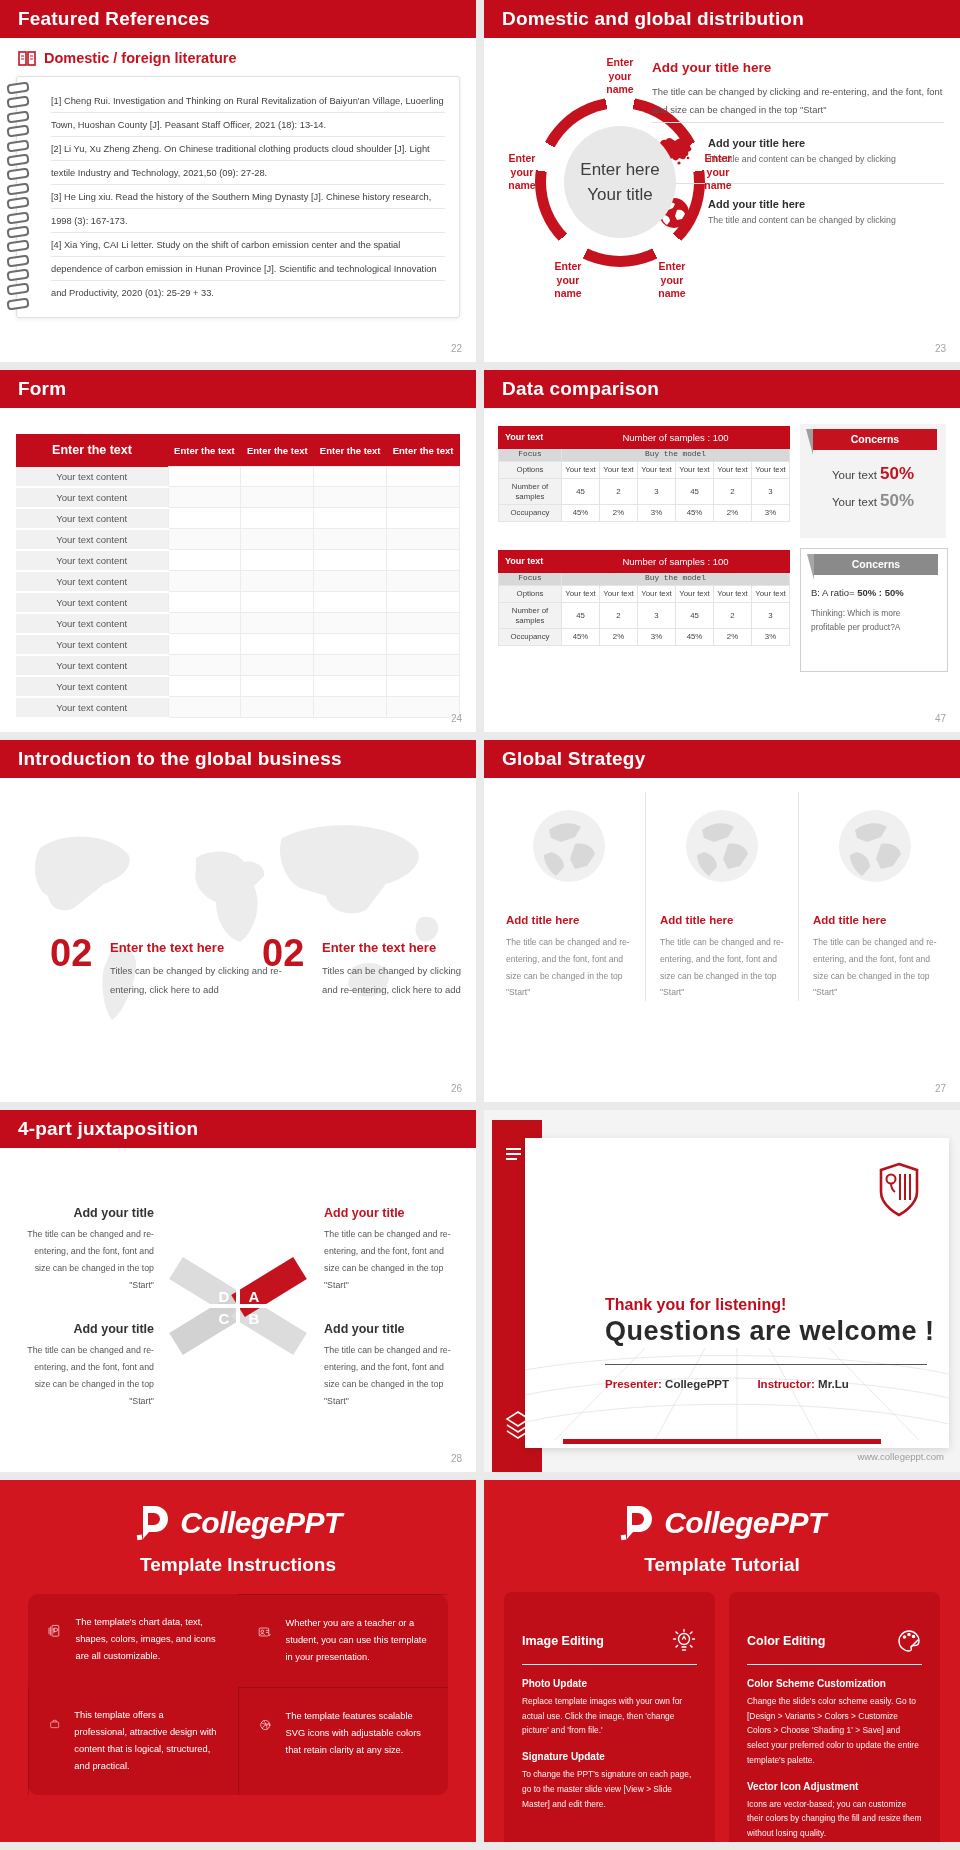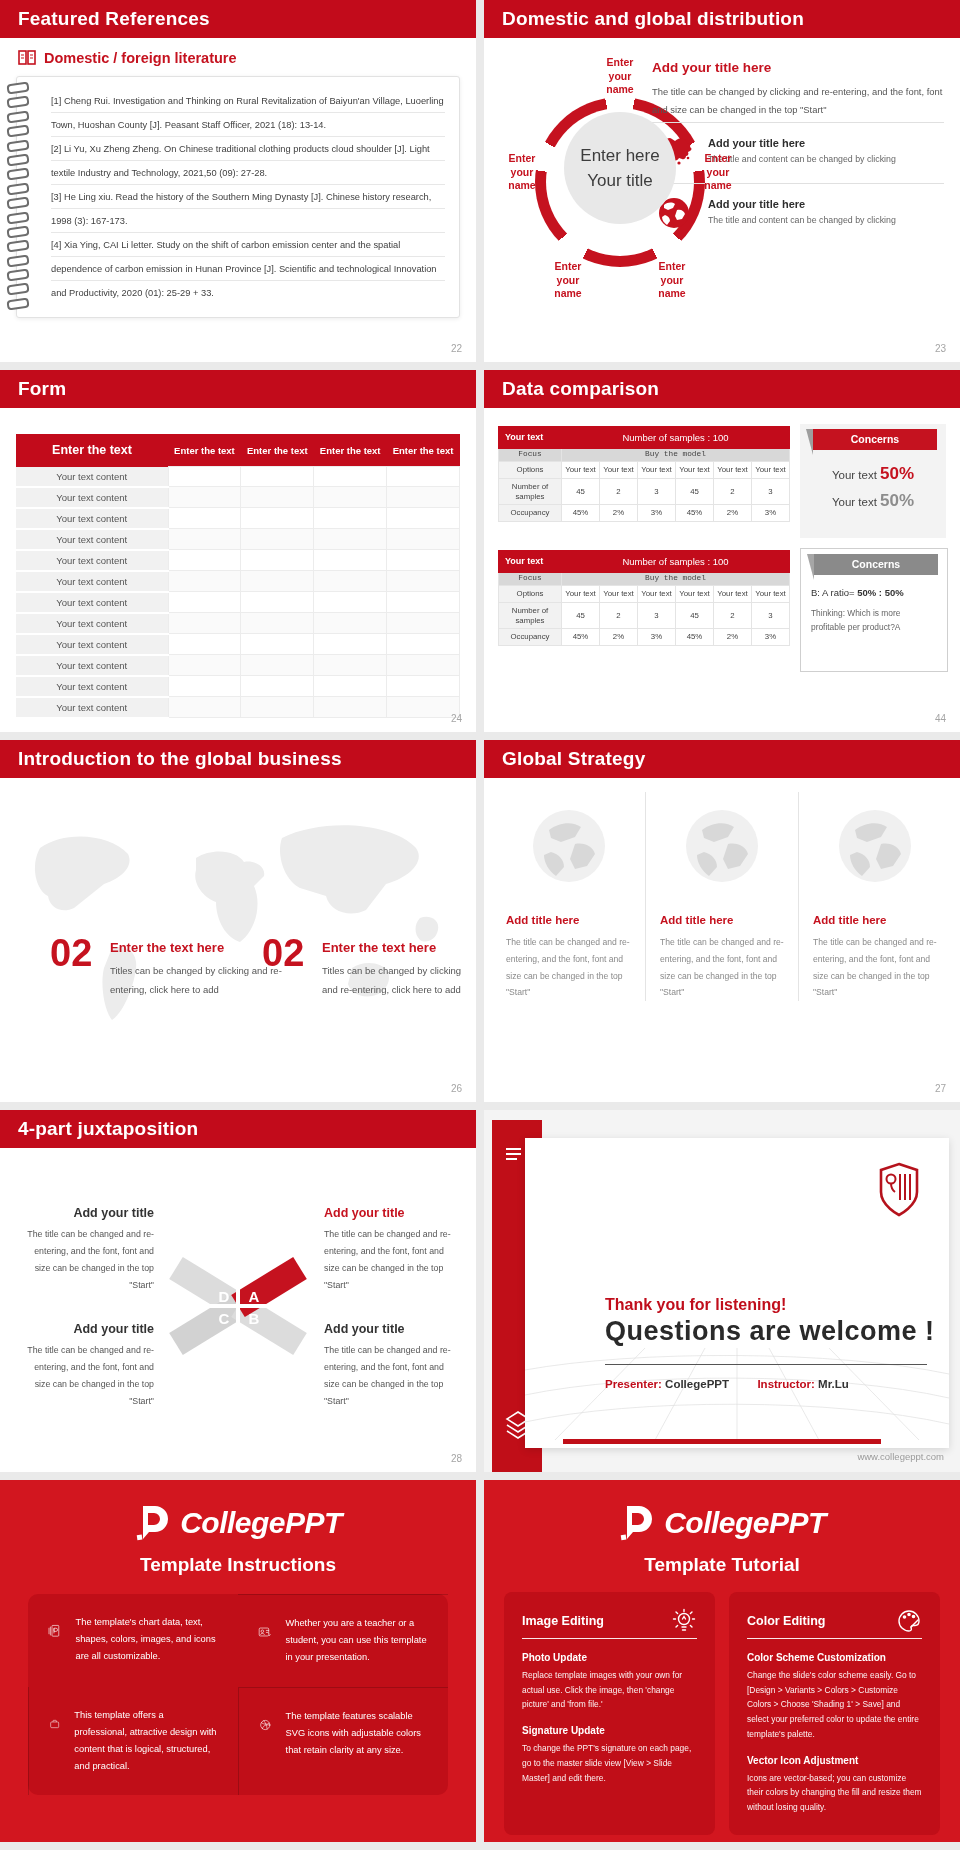--- a/index.html
+++ b/index.html
@@ -7,34 +7,34 @@
     --gutter:#eaeaea;
   }
   html,body{margin:0;padding:0;}
   body{width:960px;height:1850px;background:var(--gutter);font-family:"Liberation Sans",sans-serif;position:relative;overflow:hidden;}
   .board{display:grid;grid-template-columns:476px 476px;grid-auto-rows:362px;gap:8px;width:960px;}
   .sl{position:relative;background:#fff;overflow:hidden;}
   .sl-head{height:38px;background:var(--head-red);color:#fff;font-weight:bold;font-size:19px;line-height:38px;padding-left:18px;letter-spacing:.2px;}
   .pagenum{position:absolute;right:14px;bottom:8px;font-size:10px;color:#a5a5a5;}
 
   
-  .s22-sec{position:absolute;left:18px;top:50px;display:flex;align-items:flex-start;gap:8px;}
+  .s22-sec{position:absolute;left:18px;top:50px;display:flex;align-items:flex-end;gap:8px;}
   .s22-sec-label{color:var(--red);font-weight:bold;font-size:14.5px;}
   .s22-card{position:absolute;left:16px;top:76px;width:442px;height:240px;background:#fff;border:1px solid #e2e2e2;border-radius:3px;box-shadow:0 1px 4px rgba(0,0,0,.08);}
   .s22-rings{position:absolute;left:-10px;top:6px;height:226px;display:flex;flex-direction:column;justify-content:space-between;}
   .ring{display:block;width:18px;height:6px;border:2px solid #6d6d6d;border-radius:4px;background:#fff;transform:rotate(-8deg);}
   .s22-text{margin:12px 14px 8px 34px;height:212px;font-size:9.3px;color:#3f3f3f;line-height:24px;background:repeating-linear-gradient(to bottom,transparent 0,transparent 23px,#e7e7e7 23px,#e7e7e7 24px);overflow:hidden;}
   .s22-text p{margin:0;}
 
   
   .s23-gfx{position:absolute;left:12px;top:56px;width:248px;height:252px;}
   .s23-ring{position:absolute;left:39px;top:41px;width:170px;height:170px;border-radius:50%;
     background:conic-gradient(from 10deg,var(--red) 0deg 52deg,transparent 52deg 72deg,var(--red) 72deg 124deg,transparent 124deg 144deg,var(--red) 144deg 196deg,transparent 196deg 216deg,var(--red) 216deg 268deg,transparent 268deg 288deg,var(--red) 288deg 340deg,transparent 340deg 360deg);}
   .s23-ring::after{content:"";position:absolute;inset:11px;background:#fff;border-radius:50%;}
-  .s23-circle{position:absolute;left:68px;top:56px;width:112px;height:112px;border-radius:50%;background:#e8e8e8;display:flex;flex-direction:column;align-items:center;justify-content:center;gap:5px;color:#3d3d3d;font-size:17px;z-index:2;}
+  .s23-circle{position:absolute;left:68px;top:70px;width:112px;height:112px;border-radius:50%;background:#e8e8e8;display:flex;flex-direction:column;align-items:center;justify-content:center;gap:5px;color:#3d3d3d;font-size:17px;z-index:2;}
   .s23-node{position:absolute;width:48px;text-align:center;color:var(--red);font-weight:bold;font-size:10.5px;line-height:1.3;z-index:3;}
   .s23-right{position:absolute;left:168px;top:60px;width:292px;}
   .s23-rtitle{color:var(--red);font-weight:bold;font-size:13.5px;}
   .s23-rbody{margin-top:8px;font-size:9.4px;color:#555;line-height:1.95;}
   .s23-item{display:flex;align-items:center;gap:12px;padding:11px 0;border-top:1px solid #e0e0e0;margin-top:2px;}
   .s23-item:first-of-type{margin-top:14px;}
   .s23-ititle{font-size:11px;font-weight:bold;color:#2e2e2e;}
   .s23-ibody{font-size:8.8px;color:#666;line-height:1.6;margin-top:3px;}
 
   
@@ -112,21 +112,21 @@
   .logo-row{display:flex;align-items:center;justify-content:center;gap:10px;padding-top:24px;}
   .brand{font-size:30px;font-weight:bold;font-style:italic;letter-spacing:-.5px;}
   .redslide-title{text-align:center;font-size:19px;font-weight:bold;margin-top:12px;}
   .instr-panel{width:420px;margin:18px auto 0;background:var(--panel-red);border-radius:10px;display:grid;grid-template-columns:1fr 1fr;}
   .instr-cell{padding:20px 20px;display:flex;gap:14px;align-items:flex-start;box-sizing:border-box;}
   .instr-cell.bl{border-left:1px solid rgba(0,0,0,.18);}
   .instr-cell.bt{border-top:1px solid rgba(0,0,0,.18);}
   .instr-text{font-size:9.3px;line-height:1.85;color:#fff;}
   .tut-panels{display:flex;gap:14px;width:436px;margin:16px auto 0;}
   .tut-panel{flex:1;background:var(--panel-red);border-radius:8px;padding:16px 18px 20px;box-sizing:border-box;}
-  .tut-header{display:flex;justify-content:space-between;align-items:center;border-bottom:1px solid rgba(255,255,255,.9);padding-bottom:4px;}
+  .tut-header{display:flex;justify-content:space-between;align-items:center;border-bottom:1px solid rgba(255,255,255,.9);padding-bottom:10px;margin-top:20px;}
   .tut-htitle{font-size:12.5px;font-weight:bold;}
   .tut-h{font-size:10px;font-weight:bold;margin:13px 0 5px;}
   .tut-p{font-size:8.4px;line-height:1.75;color:rgba(255,255,255,.95);margin:0;}
 </style>
 </head>
 <body>
 
 <div class="board">
 
   <div class="sl">
@@ -406,21 +406,21 @@
       <div style="margin-top:40px;">
         <div class="s25-b1line"><span>Your text </span><span class="pct pct-red">50%</span></div>
         <div class="s25-b1line"><span>Your text </span><span class="pct pct-gray">50%</span></div>
       </div>
     </div>
     <div class="s25-box2">
       <div class="ribbon gray">Concerns</div>
       <div class="s25-ratio"><span>B: A ratio= </span><b>50% : 50%</b></div>
       <div class="s25-think">Thinking: Which is more profitable per product?A</div>
     </div>
-    <div class="pagenum">44</div>
+    <div class="pagenum">47</div>
   </div>
 
   <div class="sl">
     <div class="sl-head">Introduction to the global business</div>
     <svg class="s26-map" width="476" height="290" viewBox="0 0 476 290">
       <g fill="#ececec">
         <path d="M40,50 c25,-18 70,-14 88,6 c6,12 -6,24 -24,30 l-30,24 c-12,6 -24,0 -26,-12 c-12,-6 -18,-30 -8,-48z"></path>
         <path d="M112,150 c14,-4 26,4 24,20 c-2,18 -12,44 -24,52 c-8,-10 -12,-36 -8,-52z"></path>
         <path d="M196,60 c16,-10 40,-8 48,4 c10,-2 22,4 20,14 l-10,10 c8,18 2,44 -14,56 c-14,-4 -24,-22 -24,-40 c-12,-4 -24,-18 -20,-32z"></path>
         <path d="M282,40 c40,-20 110,-16 134,10 c10,14 -8,30 -30,36 l-20,26 c-16,8 -36,2 -40,-14 l-26,-8 c-16,-8 -24,-34 -18,-50z"></path>

